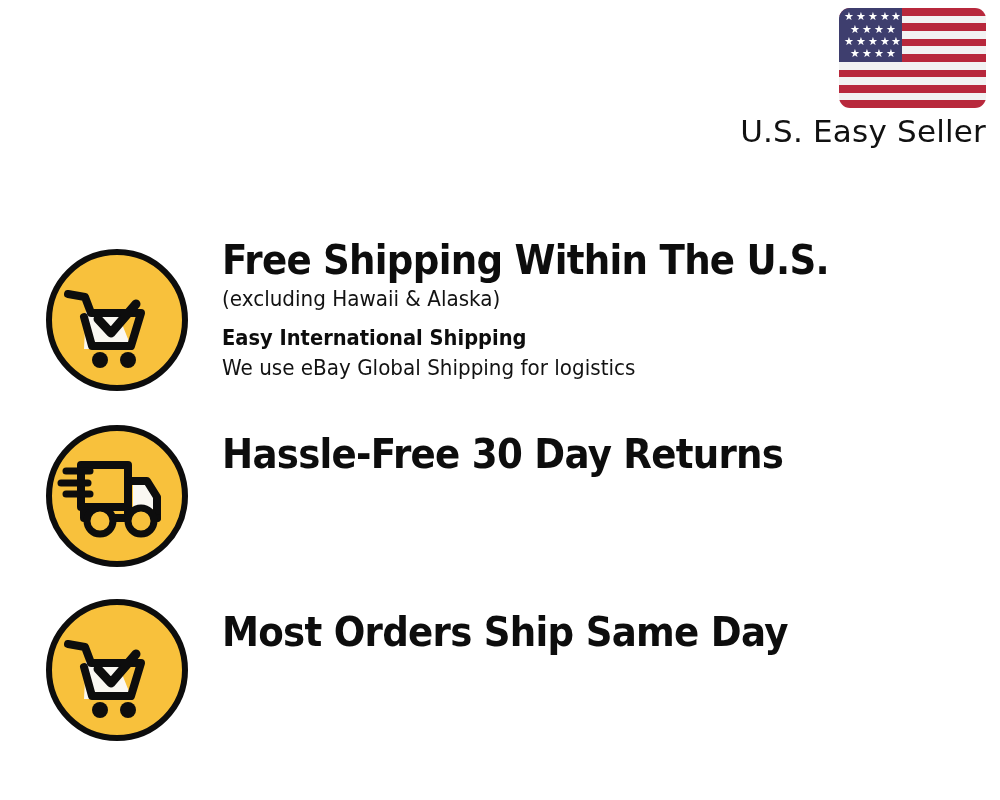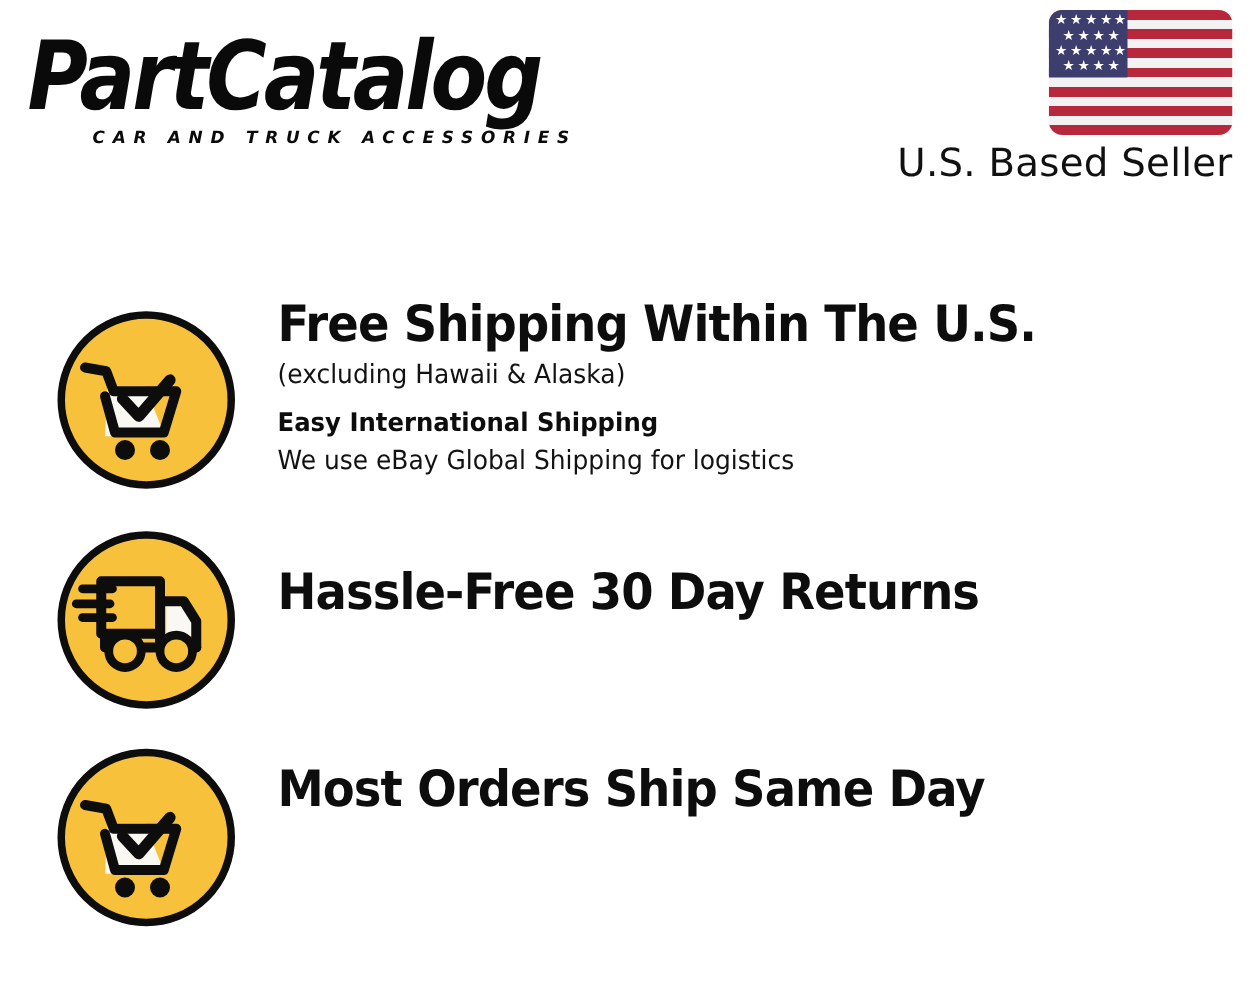--- a/index.html
+++ b/index.html
@@ -169,32 +169,28 @@
     font-size: 20.5px;
     line-height: 30px;
     color: #0d0d0d;
     white-space: nowrap;
     margin-top: 9px;
     transform: scaleX(0.95);
     transform-origin: left center;
   }
 
   .row-0 .feature-text { top: 14px; }
-  .row-1 .feature-text { top: 52px; }
+  .row-1 .feature-text { top: 32px; }
   .row-2 .feature-text { top: 36px; }
 </style>
 </head>
 <body>
 
 <div class="page">
 
-  <div class="brand-logo">
-    <div class="brand-wordmark">PartCatalog</div>
-    <div class="brand-tagline">CAR AND TRUCK ACCESSORIES</div>
-  </div>
 
   <div class="seller-block">
     <div class="flag">
       <div class="stripes"></div>
       <div class="canton">
         <span class="star" style="left:5px;  top:3px;">★</span>
         <span class="star" style="left:17px; top:3px;">★</span>
         <span class="star" style="left:29px; top:3px;">★</span>
         <span class="star" style="left:41px; top:3px;">★</span>
         <span class="star" style="left:52px; top:3px;">★</span>
@@ -209,21 +205,21 @@
         <span class="star" style="left:29px; top:28px;">★</span>
         <span class="star" style="left:41px; top:28px;">★</span>
         <span class="star" style="left:52px; top:28px;">★</span>
 
         <span class="star" style="left:11px; top:40px;">★</span>
         <span class="star" style="left:23px; top:40px;">★</span>
         <span class="star" style="left:35px; top:40px;">★</span>
         <span class="star" style="left:47px; top:40px;">★</span>
       </div>
     </div>
-    <div class="seller-label">U.S. Based Seller</div>
+    <div class="seller-label">U.S. Easy Seller</div>
   </div>
 
   <div class="features">
 
     <div class="feature-row row-0">
       <div class="feature-icon">
         <svg viewBox="0 0 146 146" xmlns="http://www.w3.org/2000/svg">
           <circle cx="73" cy="73" r="68" fill="#f8c13c" stroke="#0d0d0d" stroke-width="6"></circle>
           <path d="M42 62 L72 62 L88 102 L40 102 Z" fill="#faf8f2"></path>
           <path d="M24 47 L41 50 L47 66 L97 66 L87 99 L48 99 L40 70" fill="none" stroke="#0d0d0d" stroke-width="8" stroke-linecap="round" stroke-linejoin="round"></path>

